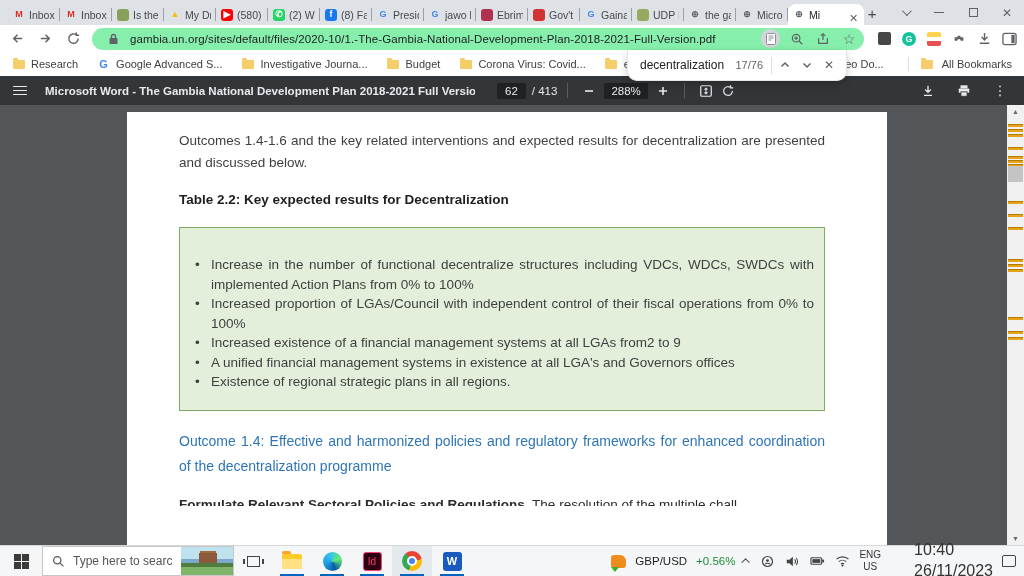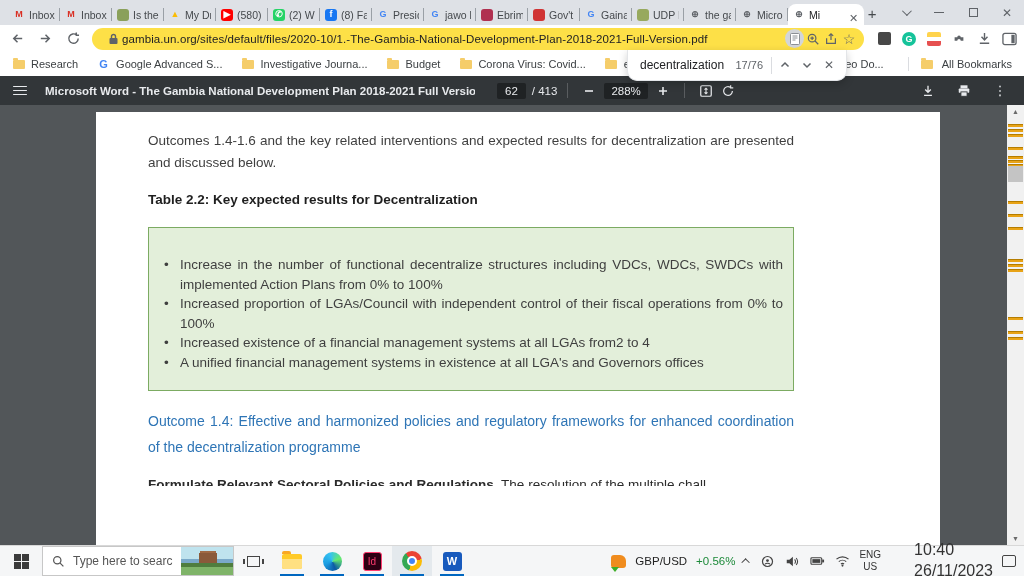--- a/index.html
+++ b/index.html
@@ -20,21 +20,21 @@
   .new-tab { width:26px; height:22px; display:flex; align-items:center; justify-content:center; color:#45494d; font-size:15px; margin-bottom:1px; }
   .win-controls { margin-left:auto; display:flex; align-items:center; height:25px; }
   .win-btn { width:34px; height:25px; display:flex; align-items:center; justify-content:center; color:#5f6368; font-size:12px; }
   .chev { width:7px; height:7px; border-right:1.4px solid #5f6368; border-bottom:1.4px solid #5f6368; transform:rotate(45deg) translateY(-2px); }
   .min-glyph { width:10px; border-top:1.4px solid #5f6368; }
   .max-glyph { width:9px; height:9px; border:1.4px solid #5f6368; }
 
   
   .addrbar { position:absolute; top:25px; left:0; right:0; height:27px; background:#fff; display:flex; align-items:center; padding:0 8px; gap:10px; }
   .nav-ic { width:18px; height:18px; display:flex; align-items:center; justify-content:center; flex:none; }
-  .omnibox { width:772px; height:22px; background:#fde047; border-radius:11px; display:flex; align-items:center; padding:0 6px 0 12px; gap:0; font-size:11.5px; color:#202124; flex:none; }
+  .omnibox { width:772px; height:22px; background:#86efac; border-radius:11px; display:flex; align-items:center; padding:0 6px 0 12px; gap:8px; font-size:11.5px; color:#202124; flex:none; }
   .omnibox .url { flex:1; white-space:nowrap; overflow:hidden; letter-spacing:.1px; }
   .chip-circle { width:19px; height:19px; border-radius:50%; background:#d2d5d9; display:flex; align-items:center; justify-content:center; }
   .ob-ic { width:18px; height:18px; display:flex; align-items:center; justify-content:center; flex:none; }
   .ext-row { display:flex; align-items:center; gap:9px; margin-left:2px; }
   .ext-ic { width:16px; height:16px; display:flex; align-items:center; justify-content:center; }
   .ext-grid { width:13px; height:13px; background:#474747; border-radius:2px; }
   .ext-gram { width:14px; height:14px; border-radius:50%; background:#15c39a; color:#fff; font-size:9px; font-weight:bold; display:flex; align-items:center; justify-content:center; }
   .ext-covid { width:14px; height:14px; border-radius:2px; background:linear-gradient(#ffd34d 0 33%, #fff 33% 66%, #e65050 66% 100%); }
 
   
@@ -62,21 +62,21 @@
   .pdf-title { font-weight:bold; font-size:11.5px; white-space:nowrap; overflow:hidden; max-width:430px; }
   .page-box { background:#1f2224; padding:2px 8px; border-radius:2px; margin-left:22px; }
   .page-total { margin-left:6px; }
   .tb-div { width:1px; height:15px; background:#5a5d60; margin:0 10px; }
   .tb-btn { width:22px; height:22px; display:flex; align-items:center; justify-content:center; flex:none; }
   .zoom-box { background:#1f2224; padding:2px 7px; border-radius:2px; margin:0 4px; }
   .pdftb-right { margin-left:auto; display:flex; align-items:center; gap:14px; }
 
   
   .pdfarea { position:absolute; top:105px; left:0; width:1024px; height:440px; background:#525659; overflow:hidden; }
-  .sheet { position:absolute; left:96px; top:7px; width:844px; height:433px; background:#fff; overflow:hidden; }
+  .sheet { position:absolute; left:127px; top:7px; width:760px; height:433px; background:#fff; overflow:hidden; }
   .doc { position:absolute; left:52px; top:0; width:646px; color:#3f3f3f; }
   .doc .intro { margin-top:18px; font-size:13.5px; line-height:22px; text-align:justify; }
   .doc .tablecap { margin-top:18px; font-size:13.5px; font-weight:bold; color:#1f1f1f; }
   .green-box { margin-top:20px; background:#e3efda; border:1px solid #7cab62; padding:27px 10px 18px 13px; }
   .green-box ul { list-style:none; }
   .green-box li { position:relative; padding-left:18px; font-size:13.5px; line-height:19.5px; text-align:justify; }
   .green-box li::before { content:"•"; position:absolute; left:2px; }
   .outcome { margin-top:18px; font-size:14px; line-height:25.5px; color:#2e75b6; text-align:justify; }
   .clipped { margin-top:17px; height:9px; overflow:hidden; font-size:13.5px; color:#2b2b2b; }
 
@@ -445,24 +445,25 @@
         <p class="intro">Outcomes 1.4-1.6 and the key related interventions and expected results for decentralization are presented and discussed below.</p>
         <p class="tablecap">Table 2.2: Key expected results for Decentralization</p>
         <div class="green-box">
           <ul>
 
 
               <li>Increase in the number of functional decentralize structures including VDCs, WDCs, SWDCs with implemented Action Plans from 0% to 100%</li>
 
               <li>Increased proportion of LGAs/Council with independent control of their fiscal operations from 0% to 100%</li>
 
-              <li>Increased existence of a financial management systems at all LGAs from2 to 4</li>
+              <li>Increased existence of a financial management systems at all LGAs from2 to 9</li>
 
               <li>A unified financial management systems in existence at all LGA's and Governors offices</li>
 
+              <li>Existence of regional strategic plans in all regions.</li>
             </ul>
         </div>
         <p class="outcome">Outcome 1.4: Effective and harmonized policies and regulatory frameworks for enhanced coordination of the decentralization programme</p>
         <p class="clipped"><b>Formulate Relevant Sectoral Policies and Regulations.</b><span> The resolution of the multiple chall</span></p>
       </div>
     </div>
     <div class="scrollbar">
       <div class="sb-arrow up">▲</div>
       <div class="sb-track">
 

